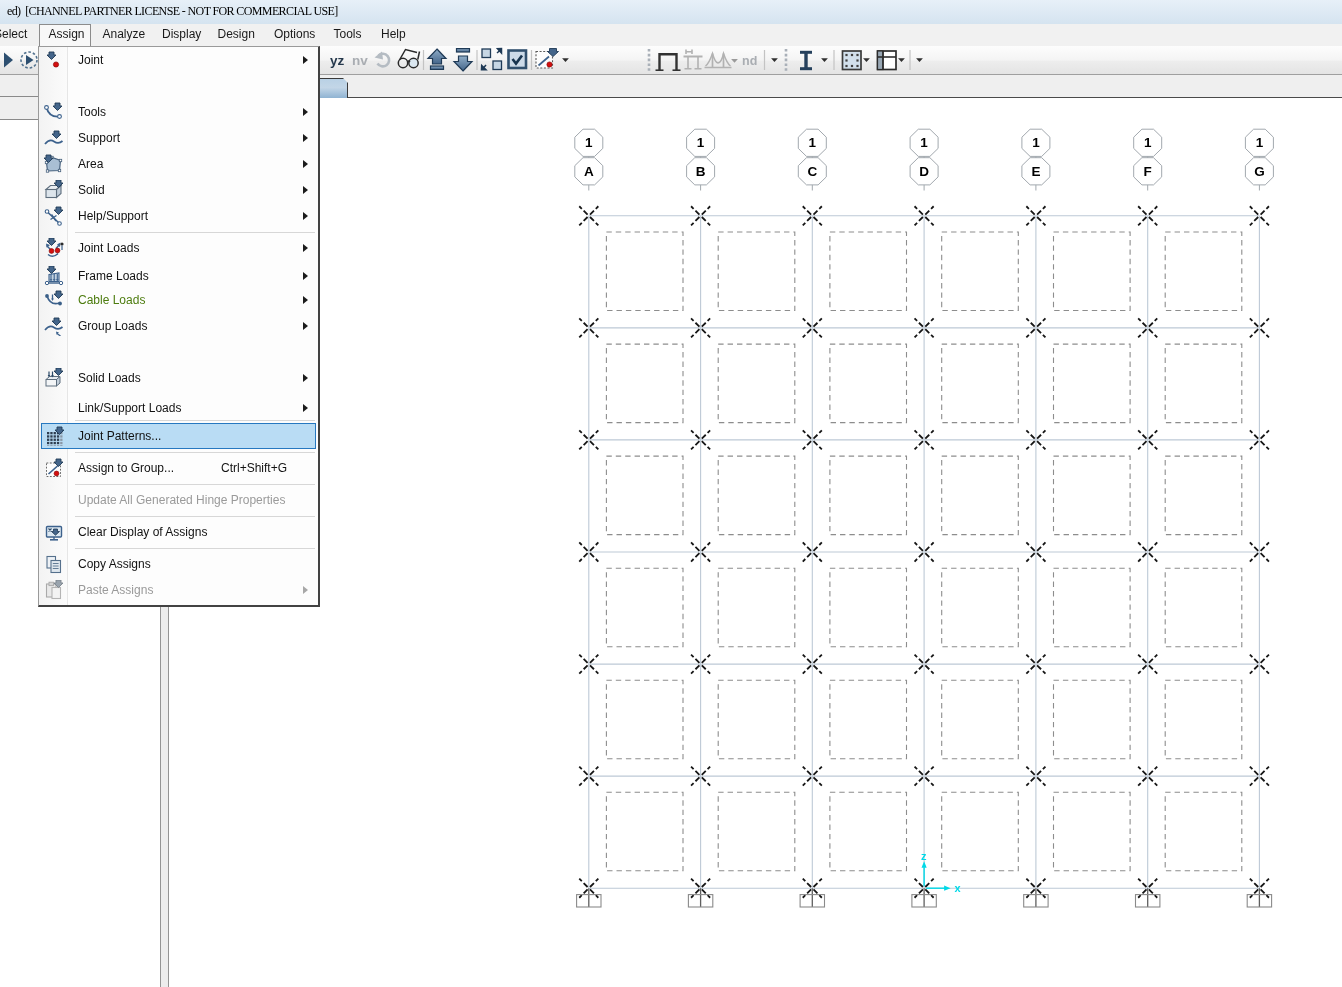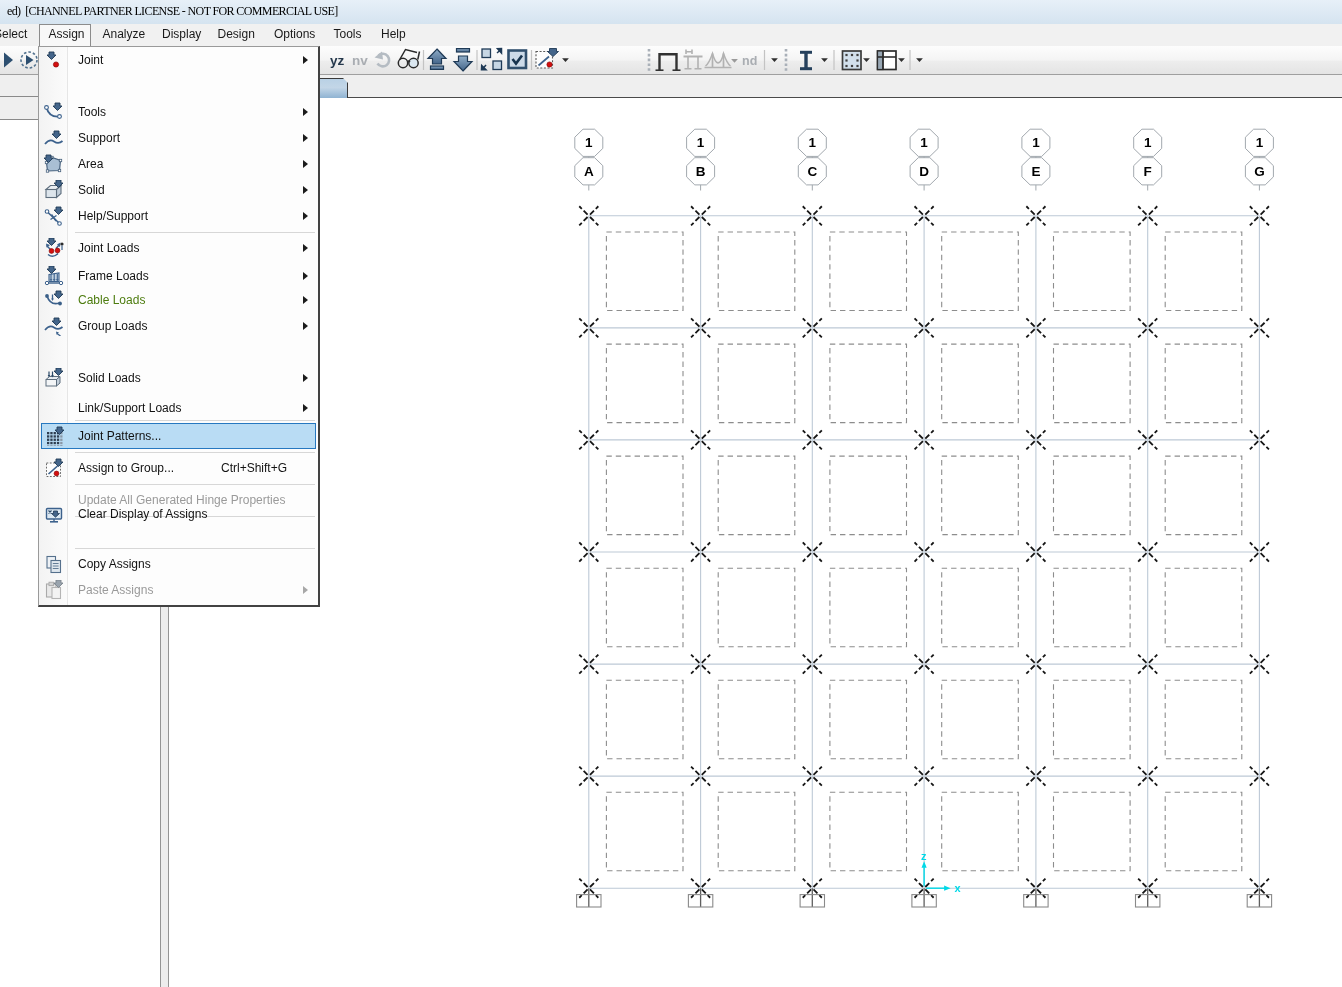--- a/index.html
+++ b/index.html
@@ -753,21 +753,21 @@
     <div class="mi" style="top:408px;">
       <svg class="ic" width="20" height="20" viewBox="0 0 20 20">
         <rect x="2.5" y="5" width="14" height="13.5" fill="#fdfdfd" stroke="#6a6a6a" stroke-width="1" stroke-dasharray="1.8 1.5"></rect>
         <line x1="4.5" y1="16" x2="13.5" y2="8" stroke="#3c618c" stroke-width="1.6"></line>
         <circle cx="12.5" cy="15.5" r="2.4" fill="#d40f0f" stroke="#8c0a0a" stroke-width="0.7"></circle>
         <polygon points="12,1 17,1 17,4 19,4 14.5,8.5 10,4 12,4" fill="#44658a" stroke="#1f3a56" stroke-width="0.9"></polygon>
       </svg>
       <span class="lb" style="color:#121212">Assign to Group...</span>
       <span class="sc">Ctrl+Shift+G</span>
     </div>
-    <div class="mi" style="top:454px;">
+    <div class="mi" style="top:472px;">
       <svg class="ic" width="20" height="20" viewBox="0 0 20 20">
         <rect x="2.5" y="4.5" width="15" height="10.5" rx="1" fill="#dce8f2" stroke="#3c618c" stroke-width="1.4"></rect>
         <line x1="10" y1="15" x2="10" y2="17" stroke="#3c618c" stroke-width="1.4"></line>
         <line x1="6" y1="17.8" x2="14" y2="17.8" stroke="#3c618c" stroke-width="1.6"></line>
         <path d="M4.5 6.5 l3 3 m0 -3 l-3 3" stroke="#2c4a68" stroke-width="1.1"></path>
         <polygon points="9.5,7 13.5,7 13.5,9.5 15.5,9.5 11.5,13.2 7.5,9.5 9.5,9.5" fill="#44658a" stroke="#1f3a56" stroke-width="0.8"></polygon>
       </svg>
       <span class="lb" style="color:#121212">Clear Display of Assigns</span>
     </div>
     <div class="mi" style="top:504px;">

